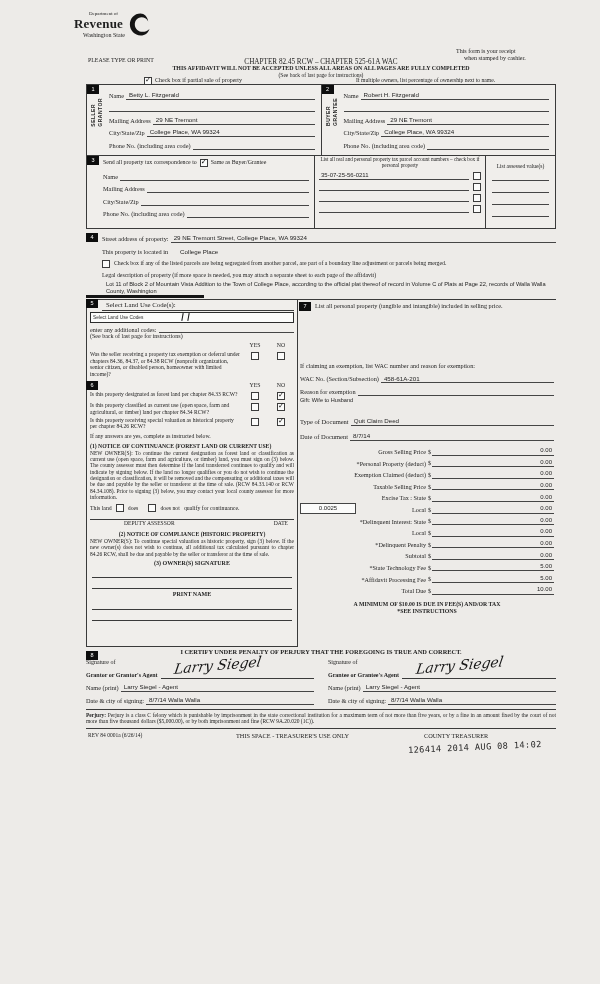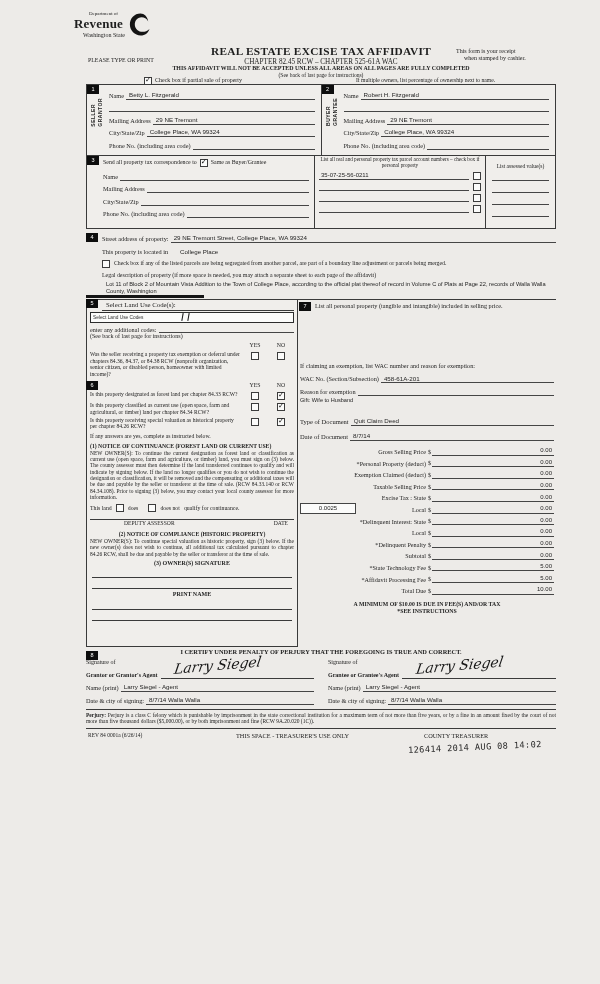--- a/index.html
+++ b/index.html
@@ -54,21 +54,20 @@
     <div>
       <div style="font-size:5px;margin-left:15px;">Department of</div>
       <div class="b" style="font-size:13px;letter-spacing:.2px;margin-top:-1px;">Revenue</div>
       <div style="font-size:6px;margin-left:9px;">Washington State</div>
     </div>
     <svg width="27" height="25" viewBox="0 0 24 24" style="margin-left:2px;margin-top:1px;">
       <path d="M12 1.5 C6 1.5 1.8 6.3 1.8 12 C1.8 17.8 6.5 22.5 12.2 22.5 C16.4 22.5 19.6 19.8 20.6 16.2 C17.4 19.5 12 20 8.9 17.2 C5.3 14 5.9 7.8 10.1 5.8 C13.3 4.2 17.5 5.4 19.4 9 C18.5 4.4 15.7 1.5 12 1.5 Z" fill="#141414"></path>
     </svg>
   </div>
 
-  <div class="abs b ctr" style="left:86px;top:45px;width:470px;font-size:11.3px;letter-spacing:.3px;">REAL ESTATE EXCISE TAX AFFIDAVIT</div>
   <div class="abs" style="left:88px;top:57px;font-size:5.9px;">PLEASE TYPE OR PRINT</div>
   <div class="abs ctr" style="left:86px;top:57.5px;width:470px;font-size:7.2px;">CHAPTER 82.45 RCW – CHAPTER 525-61A WAC</div>
   <div class="abs" style="left:456px;top:48px;width:104px;font-size:6px;">
     <div>This form is your receipt</div>
     <div style="margin-left:8px;">when stamped by cashier.</div>
   </div>
   <div class="abs b ctr" style="left:86px;top:65px;width:470px;font-size:5.9px;">THIS AFFIDAVIT WILL NOT BE ACCEPTED UNLESS ALL AREAS ON ALL PAGES ARE FULLY COMPLETED</div>
   <div class="abs ctr" style="left:86px;top:71.5px;width:470px;font-size:5.5px;">(See back of last page for instructions)</div>
 
   <div class="abs" style="left:144px;top:76.5px;display:flex;align-items:center;gap:3px;">

